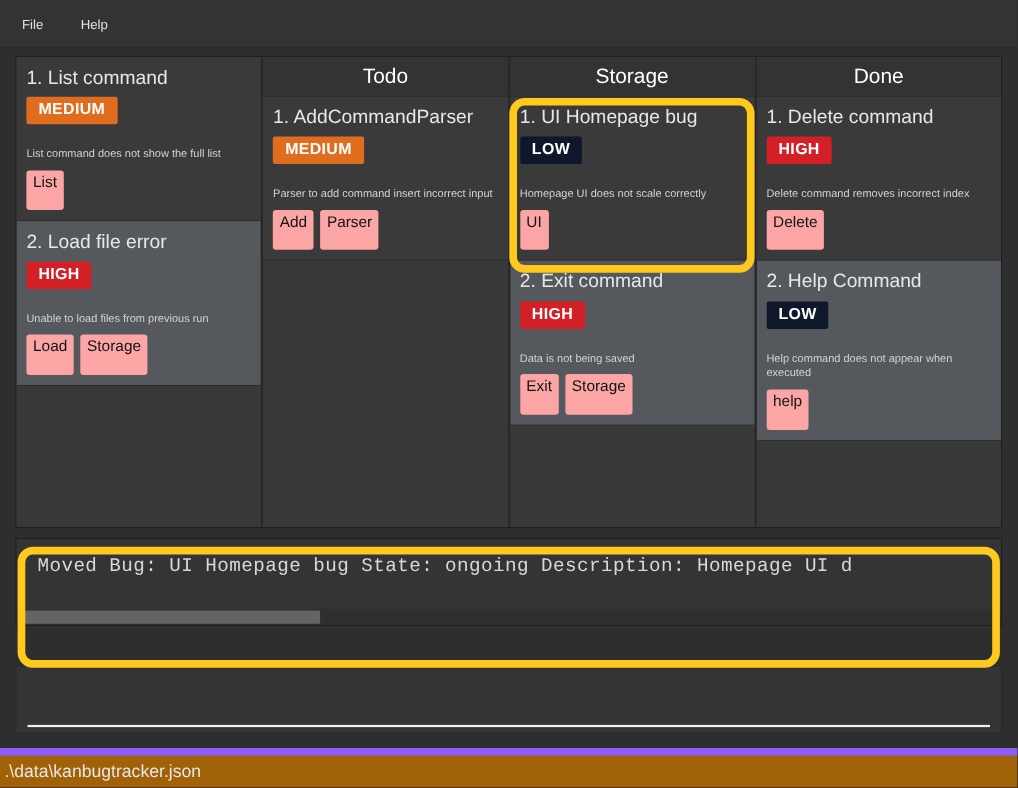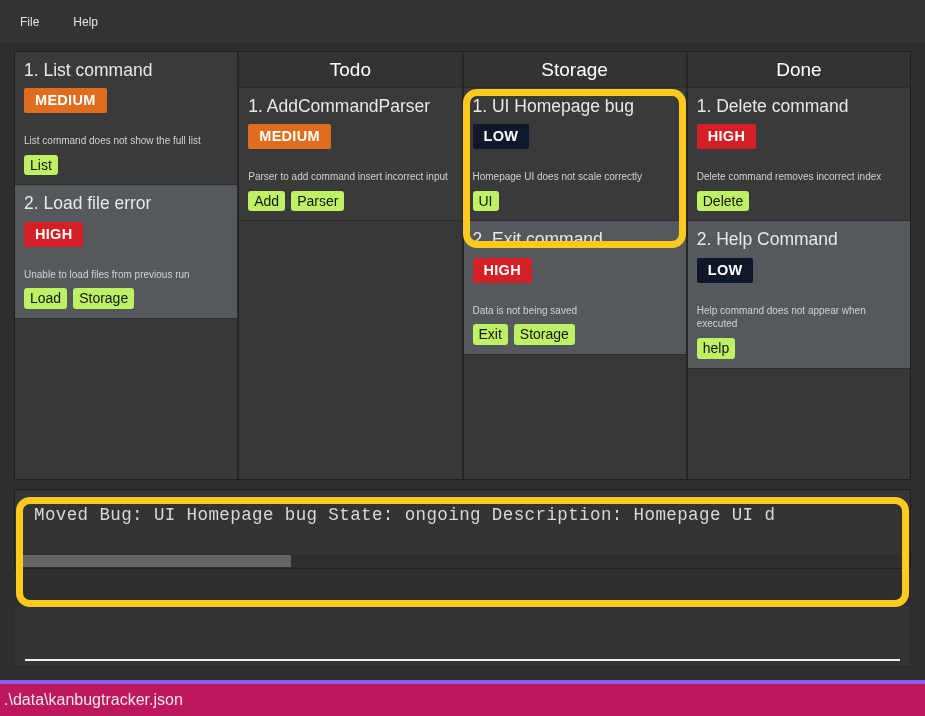--- a/index.html
+++ b/index.html
@@ -116,24 +116,24 @@
   .card-desc {
     color: #d2d2d2;
     font-size: 10px;
     line-height: 1.38;
     margin-bottom: 7px;
     white-space: pre-line;
   }
 
   .tags { display: flex; gap: 6px; flex-wrap: wrap; }
   .tag {
-    background: #bef264;
+    background: #fca5a5;
     color: #141414;
     font-size: 14px;
-    padding: 2px 6px 1px 6px;
+    padding: 2px 6px 17px 6px;
     border-radius: 3px;
     line-height: 1.25;
     text-align: center;
   }
 
   
   .log-wrap {
     flex: 0 0 auto;
     padding: 5px 14px 0 14px;
     height: 115px;
@@ -193,25 +193,25 @@
     font-size: 15px;
     font-family: "Liberation Sans", sans-serif;
     outline: none;
     padding: 0 2px 2px 2px;
   }
 
   
   .statusbar {
     flex: 0 0 auto;
     height: 36px;
-    background: #be185d;
+    background: #a16207;
     display: flex;
     align-items: center;
     padding-left: 4px;
-    border-top: 4px solid #8b5cf6;
+    border-top: 7px solid #8b5cf6;
   }
   .status-text {
     color: #e6e6e6;
     font-size: 16px;
   }
 
   
   .hl {
     position: absolute;
     border: 7px solid #ffc91e;

